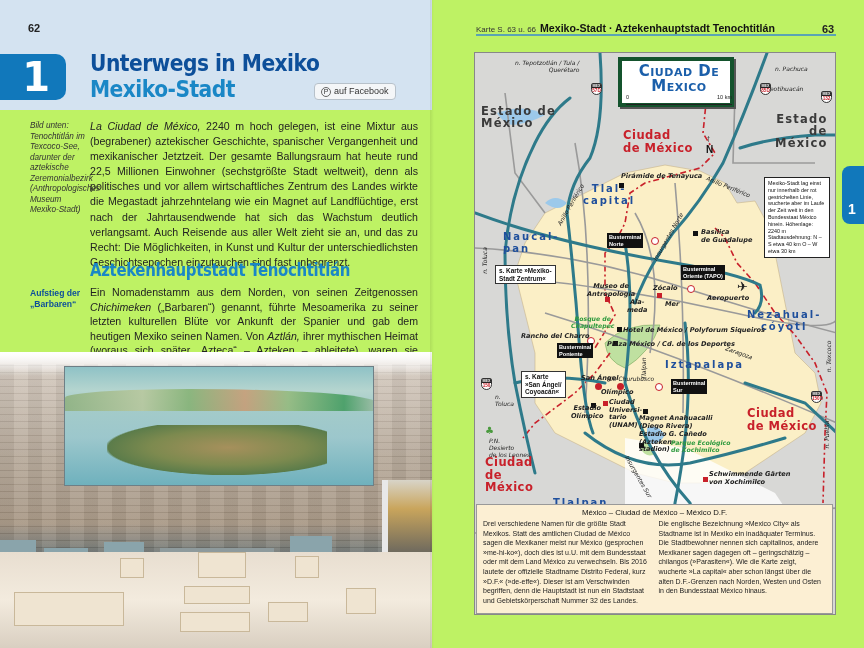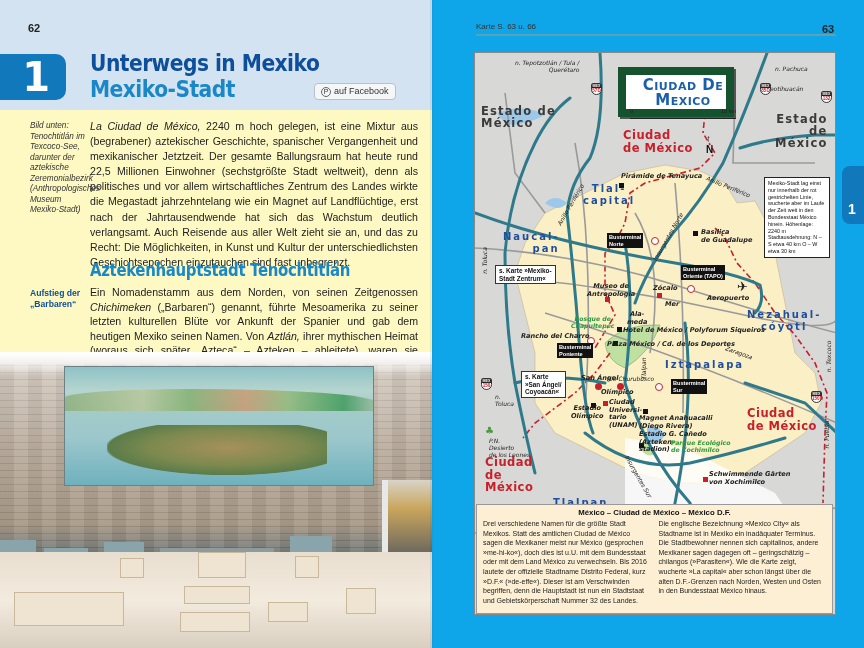--- a/index.html
+++ b/index.html
@@ -1,20 +1,20 @@
 <!DOCTYPE html>
 <html><head>
 <meta charset="utf-8">
 <style>
   * { box-sizing: border-box; margin: 0; padding: 0; }
   html, body { width: 864px; height: 648px; overflow: hidden; background: #fff; }
   body { font-family: "Liberation Sans", sans-serif; position: relative; }
 
   
-  .page-left { position: absolute; left: 0; top: 0; width: 432px; height: 648px; background: #fef9c3; overflow: hidden; }
+  .page-left { position: absolute; left: 0; top: 0; width: 432px; height: 648px; background: #bef264; overflow: hidden; }
   .left-header { position: absolute; left: 0; top: 0; width: 432px; height: 110px; background: #d4e3f1; }
   .page-num-left { position: absolute; left: 28px; top: 22px; font-size: 11px; font-weight: bold; color: #222; }
   .chapter-tab { position: absolute; left: 0; top: 54px; width: 66px; height: 46px; background: #1178bb; border-radius: 0 10px 10px 0; color: #fff; font-size: 40px; font-weight: bold; text-align: right; padding-right: 16px; line-height: 46px; font-family: "DejaVu Sans", sans-serif; }
   .title-main { position: absolute; left: 90px; top: 50px; font-size: 23px; font-weight: bold; color: #0d4f9a; letter-spacing: -0.6px; font-family: "DejaVu Sans", sans-serif; transform: scaleX(0.88); transform-origin: left; }
   .title-sub { position: absolute; left: 90px; top: 76px; font-size: 23px; font-weight: bold; color: #1a87c6; letter-spacing: -0.6px; font-family: "DejaVu Sans", sans-serif; transform: scaleX(0.88); transform-origin: left; }
   .fb-btn { position: absolute; left: 314px; top: 83px; height: 17px; padding: 0 6px; background: #f4f6f8; border: 1px solid #b7c1ca; border-radius: 4px; font-size: 9px; color: #333; line-height: 15px; display: flex; align-items: center; gap: 3px; }
   .fb-icon { width: 10px; height: 10px; border: 1px solid #666; border-radius: 50%; font-size: 7px; line-height: 8px; text-align: center; }
 
   .margin-note { position: absolute; left: 30px; top: 121px; width: 58px; font-size: 8.2px; line-height: 10.5px; font-style: italic; color: #333; }
   .body-text { position: absolute; left: 90px; top: 119px; width: 328px; font-size: 10.6px; line-height: 15.1px; color: #222; text-align: justify; hyphens: manual; }
@@ -35,32 +35,32 @@
     background: linear-gradient(180deg, #8fc2c6 0%, #b5d5cf 20%, #a4cbc9 34%, #9cc7cc 60%, #6fb1bd 100%); overflow: hidden; }
   .mural-hills { position: absolute; left: 0; top: 22px; width: 310px; height: 22px;
     background: linear-gradient(90deg, #8eb07d 0%, #b8c79b 25%, #84b171 40%, #c89a72 58%, #93b97a 72%, #3f9a5c 90%, #9bbba2 100%); border-radius: 40% 60% 0 0; opacity: .85; }
   .mural-island { position: absolute; left: 42px; top: 58px; width: 220px; height: 50px; background: radial-gradient(ellipse at 55% 45%, #a6905c 0%, #7d8a4f 45%, #5b7c4a 70%, rgba(91,124,74,0) 72%); }
   .floor { position: absolute; left: 0; top: 200px; width: 432px; height: 96px; background: linear-gradient(180deg, #e8ded0 0%, #f3ebde 50%, #d9cfc1 100%); }
   .model { position: absolute; background: #efe4d1; border: 1px solid #c9b89a; }
   .pedestal { position: absolute; background: #8aa4ab; }
   .vitrine { position: absolute; left: 382px; top: 128px; width: 50px; height: 72px; background: linear-gradient(180deg,#d8d4c8,#c9a55c 40%,#6f6a5e); border-left: 6px solid #e8e8e8; }
 
   
-  .page-right { position: absolute; left: 432px; top: 0; width: 432px; height: 648px; background: #0ea5e9; }
+  .page-right { position: absolute; left: 432px; top: 0; width: 432px; height: 648px; background: #bef264; }
   .spine { position: absolute; left: 430px; top: 0; width: 4px; height: 648px; background: linear-gradient(90deg, rgba(0,0,0,0.08), rgba(0,0,0,0)); }
   .run-head { position: absolute; left: 44px; top: 22px; width: 360px; height: 14px; border-bottom: 2px solid #5aa3b4; font-size: 8px; color: #333; display: flex; align-items: baseline; }
   .run-ref { font-size: 8px; margin-right: 4px; }
   .run-title { font-size: 10.6px; font-weight: bold; color: #111; }
   .page-num-right { position: absolute; left: 390px; top: 23px; font-size: 11px; font-weight: bold; color: #222; }
   .side-tab { position: absolute; left: 410px; top: 166px; width: 22px; height: 58px; background: #1178bb; border-radius: 8px 0 0 8px; color: #fff; font-weight: bold; font-size: 14px; padding: 36px 0 0 6px; line-height: 14px; }
 
   
   .map { position: absolute; left: 42px; top: 52px; width: 362px; height: 563px; border: 1px solid #888; background: #d8d8d6; overflow: hidden; }
   .map svg { position: absolute; left: 0; top: 0; }
-  .map-title-box { position: absolute; left: 143px; top: 14px; width: 116px; height: 50px; background: #fff; border: 8px solid #14532d; box-shadow: 2px 2px 0 #555; }
+  .map-title-box { position: absolute; left: 143px; top: 4px; width: 116px; height: 50px; background: #fff; border: 4px solid #14532d; box-shadow: 2px 2px 0 #555; }
   .map-title { position: absolute; left: 4px; top: 3px; width: 106px; text-align: center; font-size: 15px; font-weight: bold; color: #1b5faa; line-height: 15px; font-family: "DejaVu Sans", sans-serif; letter-spacing: 0.5px; font-variant: small-caps; }
   .scale { position: absolute; left: 4px; top: 36px; width: 106px; height: 8px; border-bottom: 1px solid #222; font-size: 5.5px; color: #222; }
   .scale .s0 { position: absolute; left: 0; top: -3px; }
   .scale .s10 { position: absolute; right: 0; top: -3px; }
   .lbl { position: absolute; white-space: nowrap; font-family: "DejaVu Sans", sans-serif; }
   .lbl-state { font-size: 11.5px; color: #3a3a3a; letter-spacing: 1.2px; line-height: 12px; font-weight: bold; }
   .lbl-cdmx { font-size: 11.5px; color: #c8202a; font-weight: bold; line-height: 12.5px; letter-spacing: 0.5px; }
   .lbl-borough { font-size: 10px; color: #1f4f9c; font-weight: bold; letter-spacing: 2px; line-height: 12px; }
   .lbl-small { font-size: 6px; font-style: italic; color: #222; line-height: 7px; }
   .lbl-poi { font-size: 6.6px; font-style: italic; font-weight: bold; color: #222; line-height: 7.5px; }
@@ -71,21 +71,21 @@
   .hwy { position: absolute; width: 11px; height: 12px; background: #fff; border: 1px solid #333; border-radius: 2px 2px 6px 6px; font-size: 4.6px; font-weight: bold; text-align: center; line-height: 5.5px; color: #c8202a; }
   .hwy::before { content: "MEX"; display: block; background: #222; color: #fff; font-size: 3.6px; line-height: 4px; }
   .north { position: absolute; left: 231px; top: 80px; font-size: 10px; font-weight: bold; color: #111; }
   .bus-marker { position: absolute; width: 8px; height: 8px; border: 1.2px solid #c8202a; border-radius: 50%; background: #fff; }
   .poi-sq { position: absolute; width: 5px; height: 5px; background: #111; }
   .poi-red { position: absolute; width: 5px; height: 5px; background: #c8202a; }
   .poi-dot { position: absolute; width: 7px; height: 7px; background: #c8202a; border-radius: 50%; }
 
   
   .sidebar-box { position: absolute; left: 44px; top: 504px; width: 357px; height: 110px; background: #fcefd3; border: 1px solid #999; padding: 3px 6px; }
-  .sidebar-title { text-align: center; font-size: 7.8px; font-weight: bold; color: #111; margin-bottom: 2px; }
+  .sidebar-title { text-align: center; font-size: 7.8px; font-weight: normal; color: #111; margin-bottom: 2px; }
   .sidebar-cols { display: flex; gap: 8px; }
   .sidebar-col { flex: 1; font-size: 7px; line-height: 9.6px; color: #222; }
 </style>
 </head>
 <body>
 
 <div class="page-left">
   <div class="left-header">
     <div class="page-num-left">62</div>
     <div class="chapter-tab">1</div>
@@ -126,20 +126,21 @@
       <div class="model" style="left:180px;top:60px;width:70px;height:20px;"></div>
       <div class="model" style="left:268px;top:50px;width:40px;height:20px;"></div>
       <div class="model" style="left:346px;top:36px;width:30px;height:26px;"></div>
     </div>
   </div>
 </div>
 
 <div class="page-right">
   <div class="run-head">
     <span class="run-ref">Karte S. 63 u. 66</span>
+    <span class="run-title">Mexiko-Stadt · Aztekenhauptstadt Tenochtitlán</span>
   </div>
   <div class="page-num-right">63</div>
   <div class="side-tab">1</div>
 
   <div class="map">
     <svg width="362" height="563" viewBox="0 0 362 563">
 
       <path d="M70 160 L110 140 L150 120 L190 112 L225 118 L250 130 L262 150 L280 148 L292 170 L300 200 L310 250 L320 300 L340 320 L346 350 L330 380 L300 400 L270 420 L240 430 L200 430 L160 420 L120 400 L80 380 L60 350 L60 300 L50 260 L40 220 L50 190 Z" fill="#fbefc6" stroke="#c8b48a" stroke-width="0.6"></path>
 
       <path d="M150 385 L210 395 L260 420 L300 440 L320 470 L300 500 L240 505 L180 495 L150 470 Z" fill="#ffffff" opacity="0.8"></path>
@@ -197,21 +198,21 @@
     <div class="lbl lbl-cdmx" style="left:148px;top:76px;white-space:pre;">Ciudad
 de México</div>
     <div class="lbl lbl-cdmx" style="left:272px;top:354px;white-space:pre;">Ciudad
 de México</div>
     <div class="lbl lbl-cdmx" style="left:10px;top:403px;white-space:pre;">Ciudad
 de
 México</div>
 
     <div class="lbl lbl-borough" style="left:108px;top:130px;white-space:pre;text-align:center;">Tlal-
 capital</div>
-    <div class="lbl lbl-borough" style="left:28px;top:178px;white-space:pre;text-align:right;">Naucal-
+    <div class="lbl lbl-borough" style="left:28px;top:178px;white-space:pre;text-align:left;">Naucal-
 pan</div>
     <div class="lbl lbl-borough" style="left:272px;top:256px;white-space:pre;text-align:center;">Nezahual-
 cóyotl</div>
     <div class="lbl lbl-borough" style="left:190px;top:306px;">Iztapalapa</div>
     <div class="lbl lbl-borough" style="left:78px;top:444px;">Tlalpan</div>
     <div class="lbl lbl-borough" style="left:170px;top:460px;letter-spacing:0.5px;">Xochimilco</div>
 
     <div class="lbl lbl-small" style="left:40px;top:6px;white-space:pre;text-align:right;">n. Tepotzotlán / Tula /
 Querétaro</div>
     <div class="lbl lbl-small" style="left:300px;top:12px;">n. Pachuca</div>
@@ -241,21 +242,21 @@
     <div class="lbl lbl-small" style="left:250px;top:296px;transform:rotate(20deg);">Zaragoza</div>
 
     <div class="poi-sq" style="left:144px;top:130px;"></div>
     <div class="lbl lbl-poi" style="left:146px;top:120px;">Pirámide de Tenayuca</div>
     <div class="poi-sq" style="left:218px;top:178px;"></div>
     <div class="lbl lbl-poi" style="left:226px;top:176px;white-space:pre;">Basílica
 de Guadalupe</div>
     <div class="lbl lbl-poi" style="left:112px;top:230px;white-space:pre;text-align:center;">Museo de
 Antropología</div>
     <div class="poi-red" style="left:130px;top:244px;"></div>
-    <div class="lbl lbl-poi" style="left:152px;top:246px;white-space:pre;text-align:center;margin-top:12px;">Ala-
+    <div class="lbl lbl-poi" style="left:152px;top:246px;white-space:pre;text-align:center;">Ala-
 meda</div>
     <div class="poi-red" style="left:182px;top:240px;"></div>
     <div class="lbl lbl-poi" style="left:178px;top:232px;">Zócalo</div>
     <div class="lbl lbl-poi" style="left:190px;top:248px;">Mer</div>
     <div class="lbl lbl-green" style="left:96px;top:262px;white-space:pre;text-align:center;">Bosque de
 Chapultepec</div>
     <div class="lbl lbl-poi" style="left:46px;top:280px;">Rancho del Charro</div>
     <div class="poi-sq" style="left:142px;top:274px;"></div>
     <div class="lbl lbl-poi" style="left:148px;top:274px;">Hotel de México / Polyforum Siqueiros</div>
     <div class="poi-sq" style="left:138px;top:288px;"></div>

